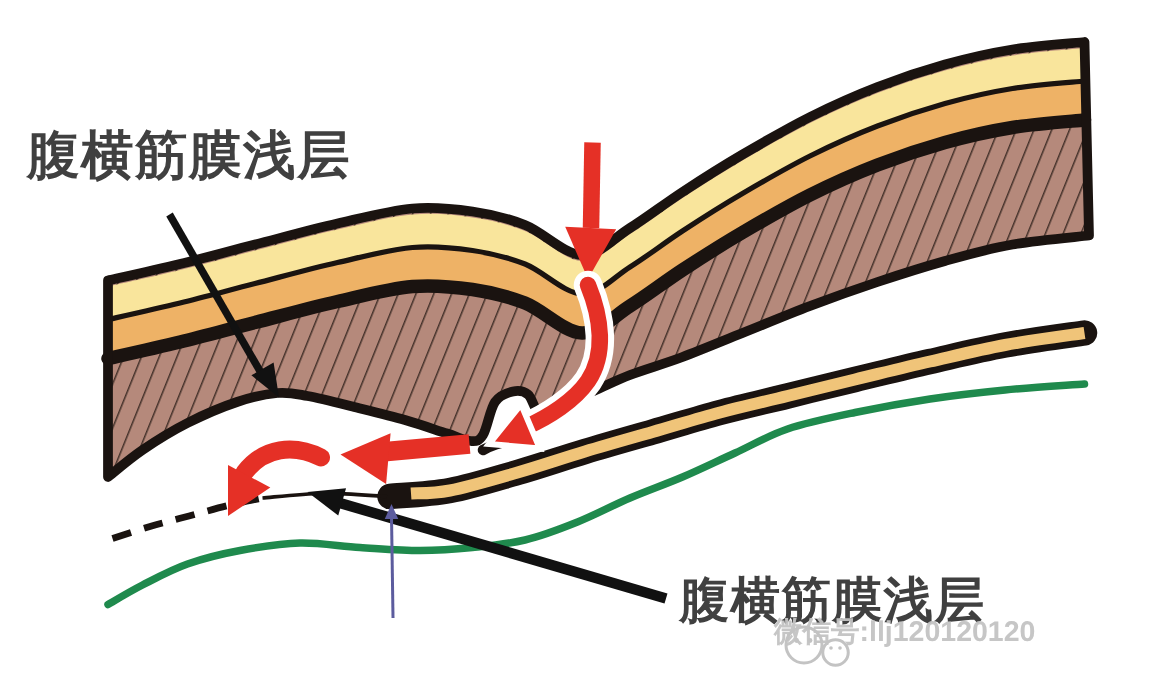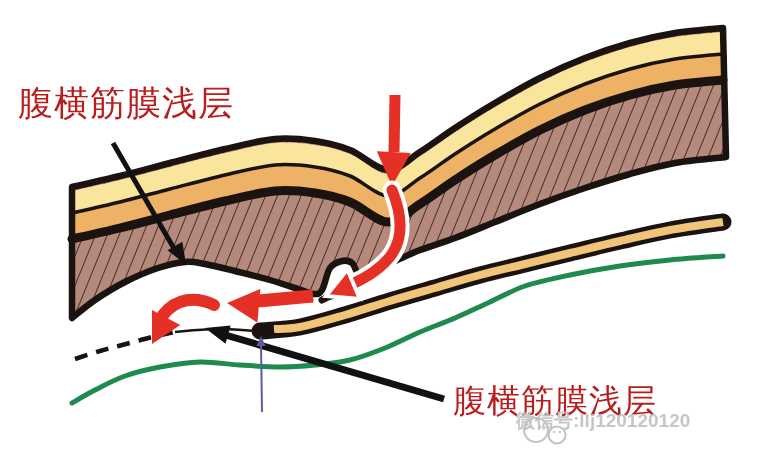--- a/index.html
+++ b/index.html
@@ -5,22 +5,22 @@
   html,body{margin:0;padding:0;}
   body{
     width:768px;height:460px;position:relative;overflow:hidden;
     background:#ffffff;
     font-family:"Liberation Serif", serif;
   }
   #stage{position:absolute;left:0;top:0;width:768px;height:460px;}
   svg{display:block;}
   .label{
     position:absolute;
-    font-weight:400;
-    color:#b91c1c;
+    font-weight:700;
+    color:#404040;
     white-space:nowrap;
     line-height:1;
     letter-spacing:1px;
   }
   .label-top{left:18px;top:86px;font-size:35px;}
   .label-bottom{left:453px;top:385px;font-size:33px;}
   .watermark{
     position:absolute;left:516px;top:408px;
     display:flex;align-items:flex-end;gap:4px;
     color:#c3c3c3;

